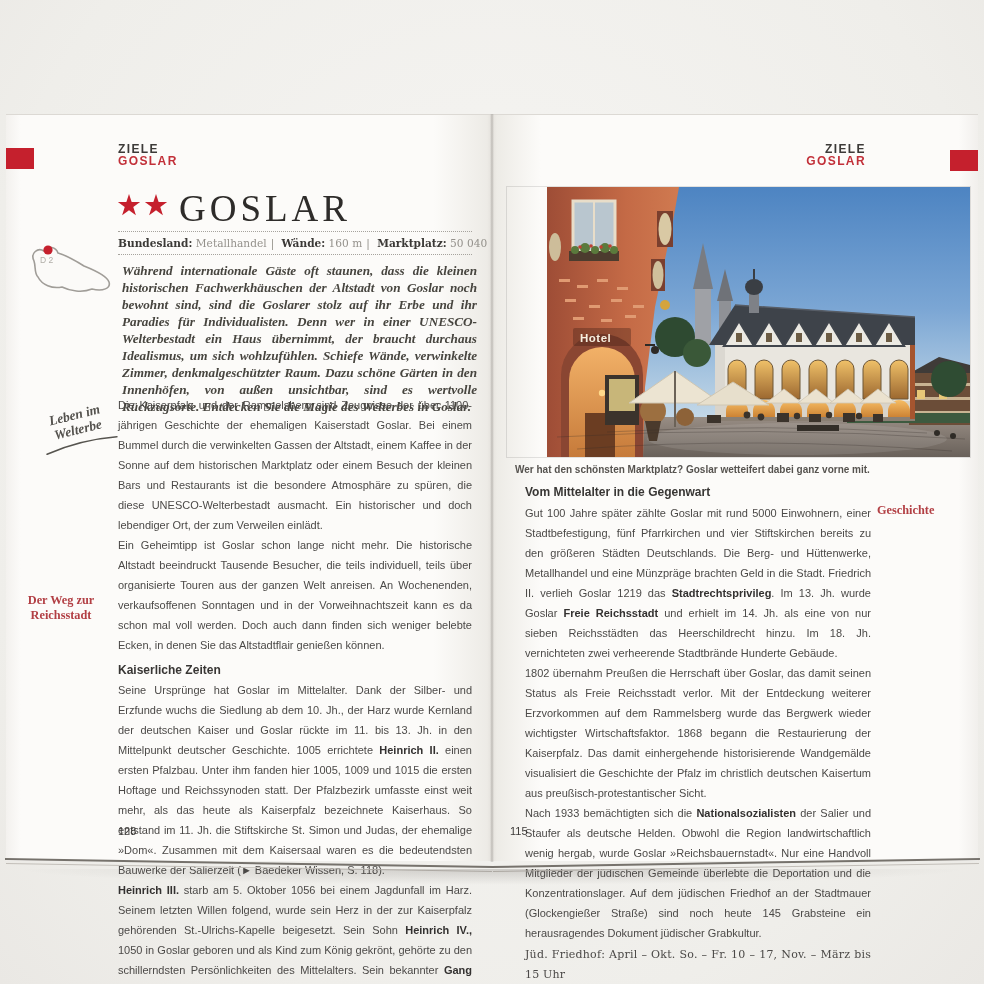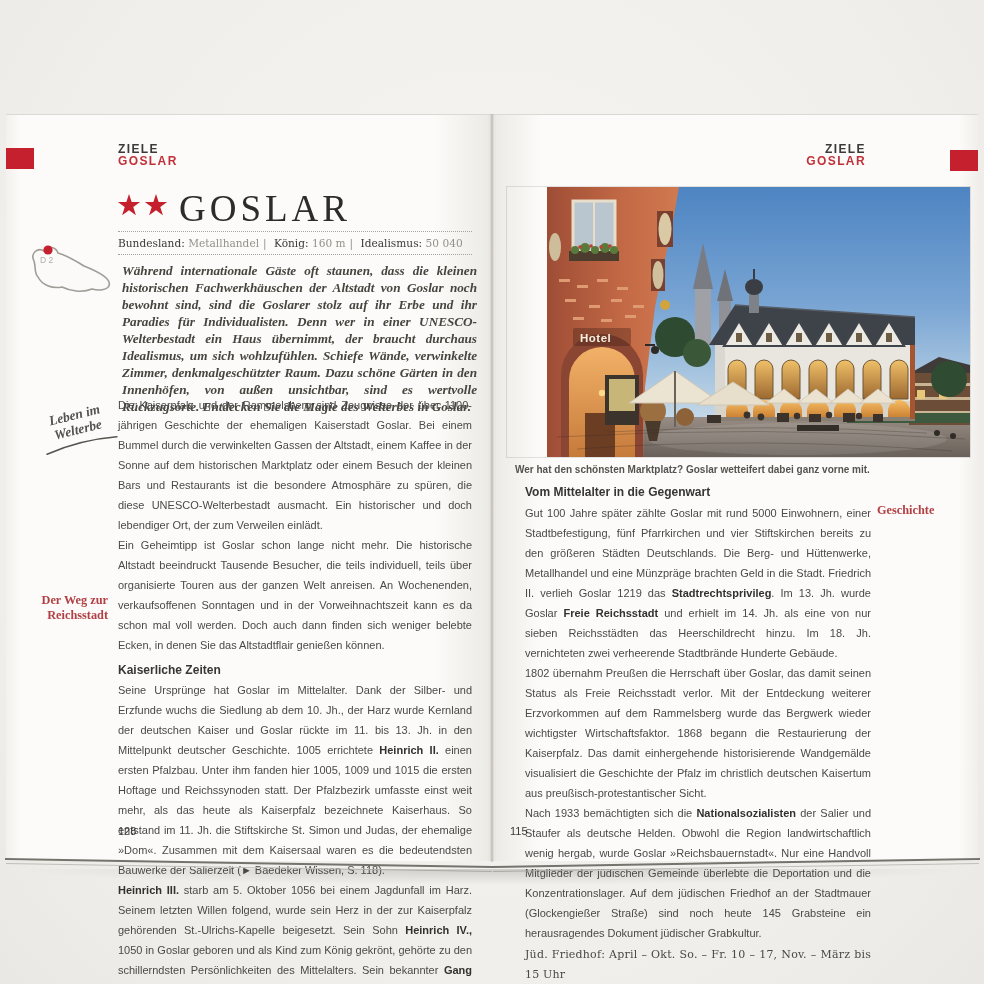--- a/index.html
+++ b/index.html
@@ -34,21 +34,21 @@
   .kicker .k2{color:#c23039;}
   .pagenum{position:absolute;font-size:11px;color:#3c3a38;}
 
   .title-row{position:absolute;left:110px;top:72px;white-space:nowrap;}
   .title-row .stars{color:#c5202d;font-size:29px;letter-spacing:1px;vertical-align:6px;margin-right:9px;}
   .title-row .title-word{font-family:"Liberation Serif", serif;font-size:37px;letter-spacing:4px;color:#2e2c2a;}
 
   .infobar{position:absolute;left:112px;top:116px;width:354px;
     border-top:1px dotted #a6a39d;border-bottom:1px dotted #a6a39d;
     padding:5px 0 5px 0;font-family:"DejaVu Serif", serif;font-size:10.6px;color:#94918b;white-space:nowrap;}
-  .infobar b{color:#3b3936;font-weight:normal;}
+  .infobar b{color:#3b3936;font-weight:bold;}
   .infobar .sep{color:#94918b;padding:0 4px;}
 
   .map-sketch{position:absolute;left:14px;top:124px;}
 
   .intro{position:absolute;left:112px;top:143px;width:355px;margin:4px;
     font-family:"Liberation Serif", serif;font-style:italic;font-weight:bold;
     font-size:13.2px;line-height:17px;color:#47453f;text-align:justify;}
 
   .flow{position:absolute;margin:0;}
   .flow p{margin:0;font-size:11px;line-height:20px;color:#4b4947;text-align:justify;}
@@ -58,21 +58,21 @@
   .flow-right{left:33px;top:371px;width:346px;}
   .flow-right h3{margin:0 0 4px 0;}
   .hours{font-family:"DejaVu Serif", serif;font-size:10.6px;line-height:14px;color:#7d7a74;
     letter-spacing:0.2px;margin-top:2px !important;text-align:center;}
 
   .margin-hand{position:absolute;left:24px;top:292px;width:96px;text-align:center;
     transform:rotate(-14deg);font-family:"Liberation Serif", serif;font-style:italic;font-weight:bold;
     font-size:13.5px;line-height:15px;color:#54524e;}
   .margin-red{position:absolute;font-family:"Liberation Serif", serif;font-weight:bold;
     font-size:12.3px;line-height:15px;color:#b23f44;}
-  .margin-red.left{left:8px;top:478px;width:94px;text-align:right;}
+  .margin-red.left{left:8px;top:478px;width:94px;text-align:center;}
   .margin-red.right{left:385px;top:388px;width:98px;text-align:left;}
 
   .photo{position:absolute;left:15px;top:72px;width:423px;height:270px;
     box-shadow:0 0 0 1px rgba(0,0,0,0.10);overflow:hidden;padding-left:40px;}
   .caption{position:absolute;left:23px;top:349px;width:430px;
     font-size:10px;font-weight:bold;color:#56534f;}
 </style>
 </head>
 <body>
 
@@ -84,23 +84,23 @@
     <div class="k2">GOSLAR</div>
   </div>
 
   <div class="title-row">
     <span class="stars">★★</span><span class="title-word">GOSLAR</span>
   </div>
 
   <div class="infobar">
     <b>Bundesland:</b>
     <span>Metallhandel</span><span class="sep">|</span>
-    <b>König:</b>
+    <b>Wände:</b>
     <span>160 m</span><span class="sep">|</span>
-    <b>Idealismus:</b>
+    <b>Marktplatz:</b>
     <span>50 040</span>
   </div>
 
   <svg class="map-sketch" width="102" height="86" viewBox="0 0 102 86">
     <path d="M14,22 C10,14 18,8 24,12 C28,6 36,8 38,14 C46,16 56,22 64,27 C74,31 87,37 89,43 C91,49 83,53 72,50 C62,54 50,52 42,48 C32,50 22,46 18,38 C14,34 16,28 14,22 Z" fill="#fbfaf8" stroke="#a09d98" stroke-width="1.6"></path>
     <circle cx="28" cy="11" r="4.6" fill="#c5202d"></circle>
     <text x="20" y="24" font-size="8.5" fill="#b1aea8" font-family="Liberation Sans, sans-serif">D 2</text>
   </svg>
 
   <p class="intro">Während internationale Gäste oft staunen, dass die kleinen historischen Fachwerkhäuschen der Altstadt von Goslar noch bewohnt sind, sind die Goslarer stolz auf ihr Erbe und ihr Paradies für Individualisten. Denn wer in einer UNESCO-Welterbestadt ein Haus übernimmt, der braucht durchaus Idealismus, um sich wohlzufühlen. Schiefe Wände, verwinkelte Zimmer, denkmalgeschützter Raum. Dazu schöne Gärten in den Innenhöfen, von außen unsichtbar, sind es wertvolle Rückzugsorte. Entdecken Sie die Magie des Welterbes in Goslar.</p>

